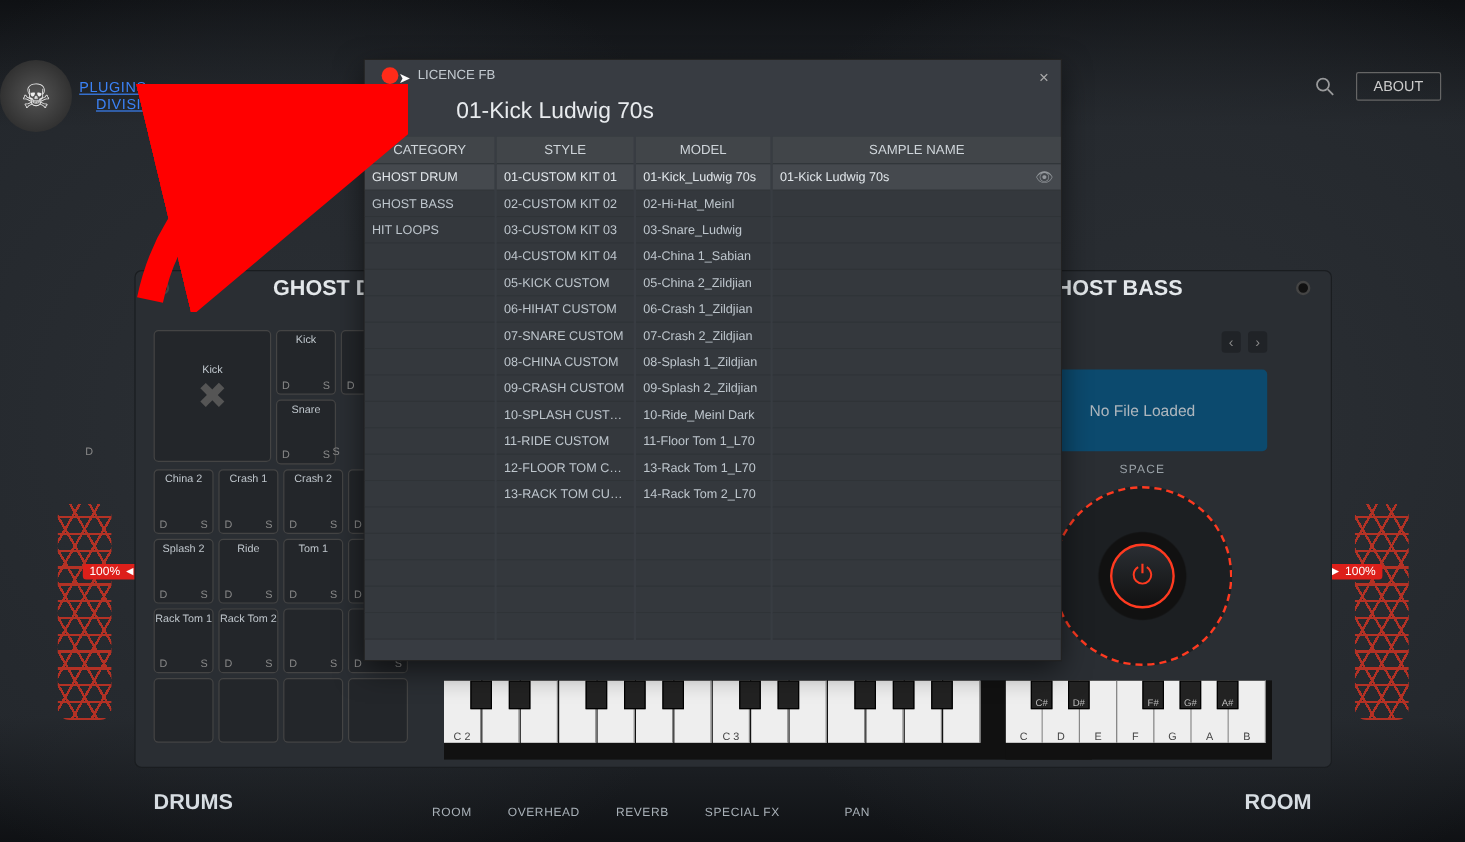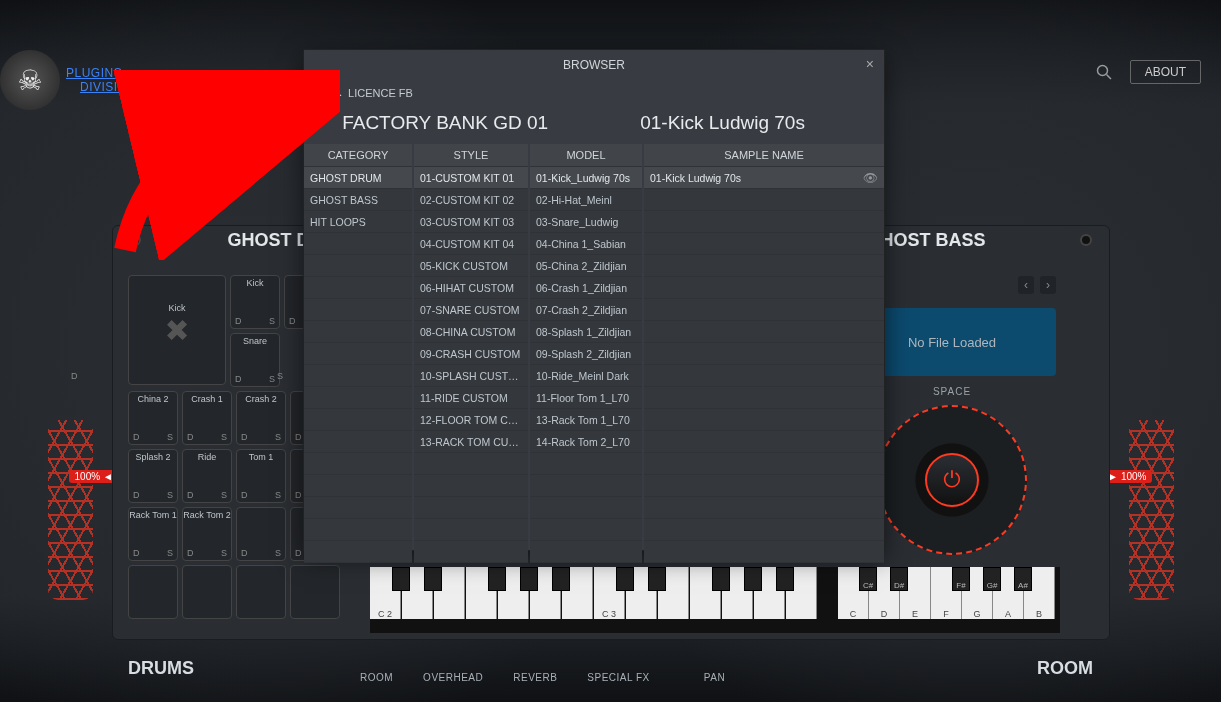--- a/index.html
+++ b/index.html
@@ -398,30 +398,28 @@
 
 <div class="mixer">
   <span class="mixer-lbl">ROOM</span>
   <span class="mixer-lbl">OVERHEAD</span>
   <span class="mixer-lbl">REVERB</span>
   <span class="mixer-lbl">SPECIAL FX</span>
   <span class="mixer-lbl" style="margin-left:24px;">PAN</span>
 </div>
 
 <div class="browser">
-  <div class="browser-title">BROWSER</div>
   <span class="browser-close">×</span>
   <div class="licence-row">
     <span class="licence-dot"></span>
     <span class="cursor-icon">➤</span>
     <span>LICENCE FB</span>
   </div>
   <div class="bank-row">
     <span class="bank-menu">≡</span>
-    <span class="bank-name">FACTORY BANK GD 01</span>
     <span class="preset-name">01-Kick Ludwig 70s</span>
   </div>
 
   <div class="columns">
     <div class="col col-category">
       <div class="col-head">CATEGORY</div>
       <div id="col-category">
           <div class="cell selected">GHOST DRUM</div>
           <div class="cell">GHOST BASS</div>
           <div class="cell">HIT LOOPS</div>

